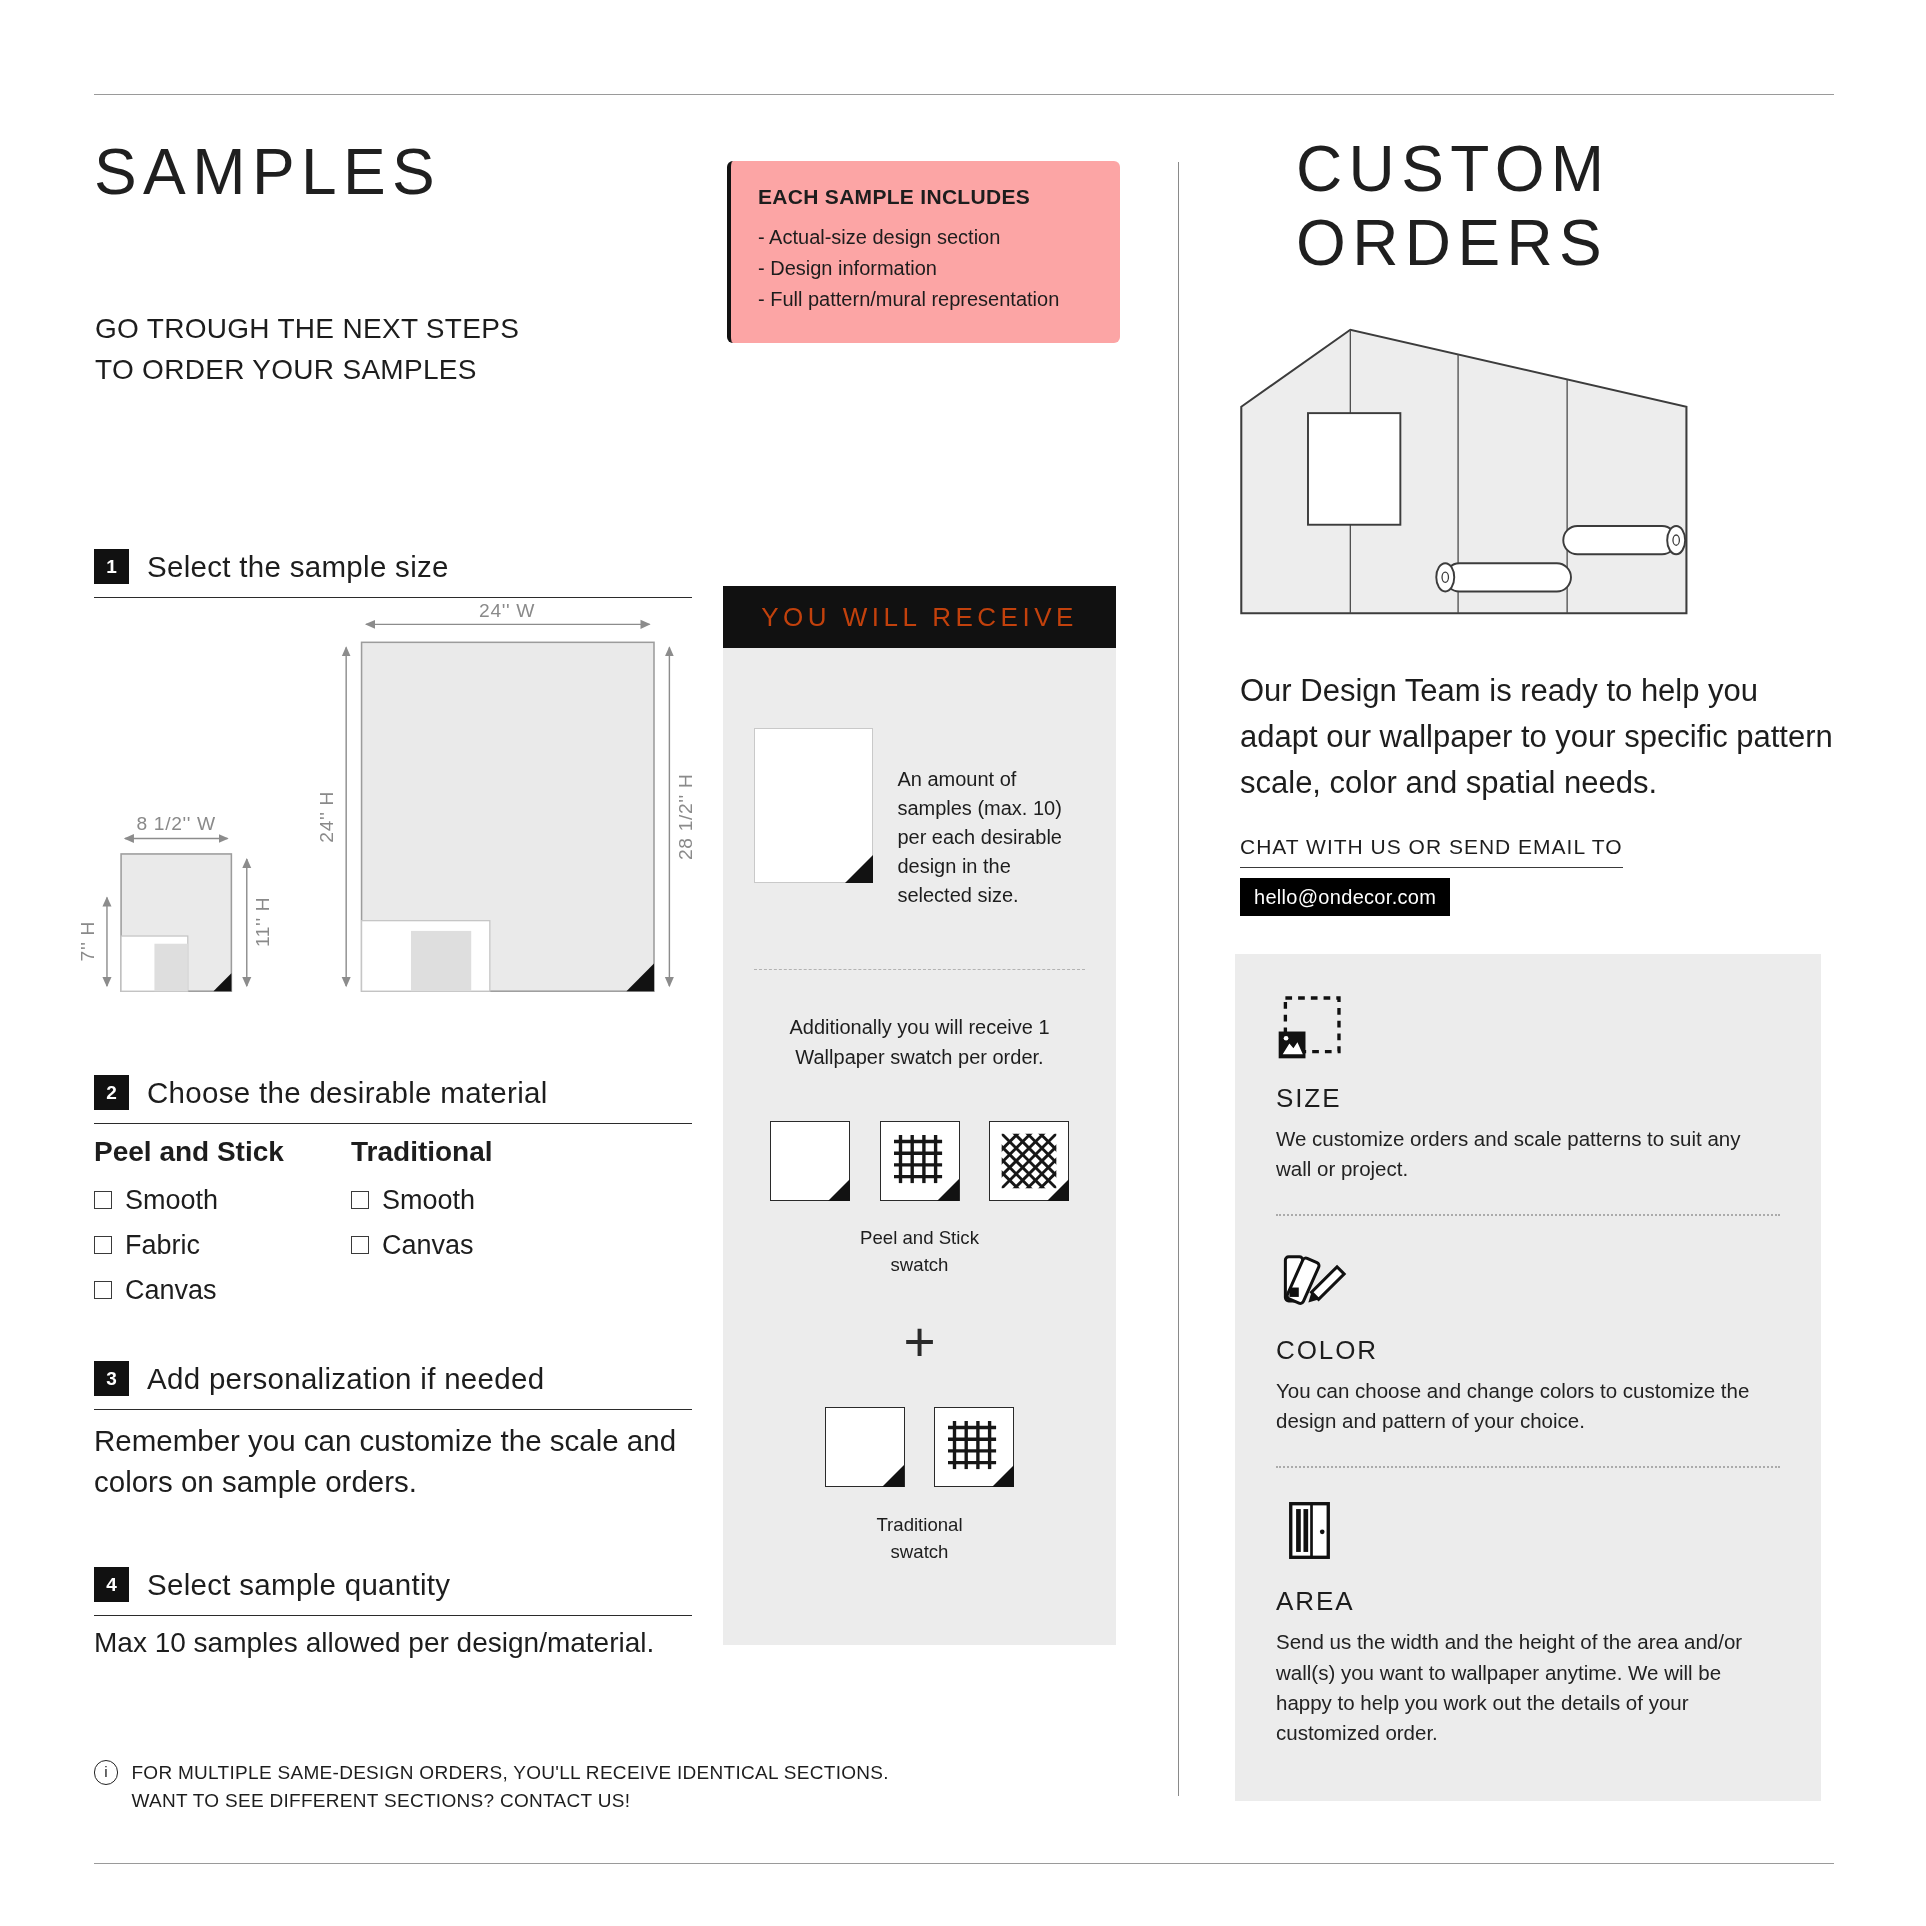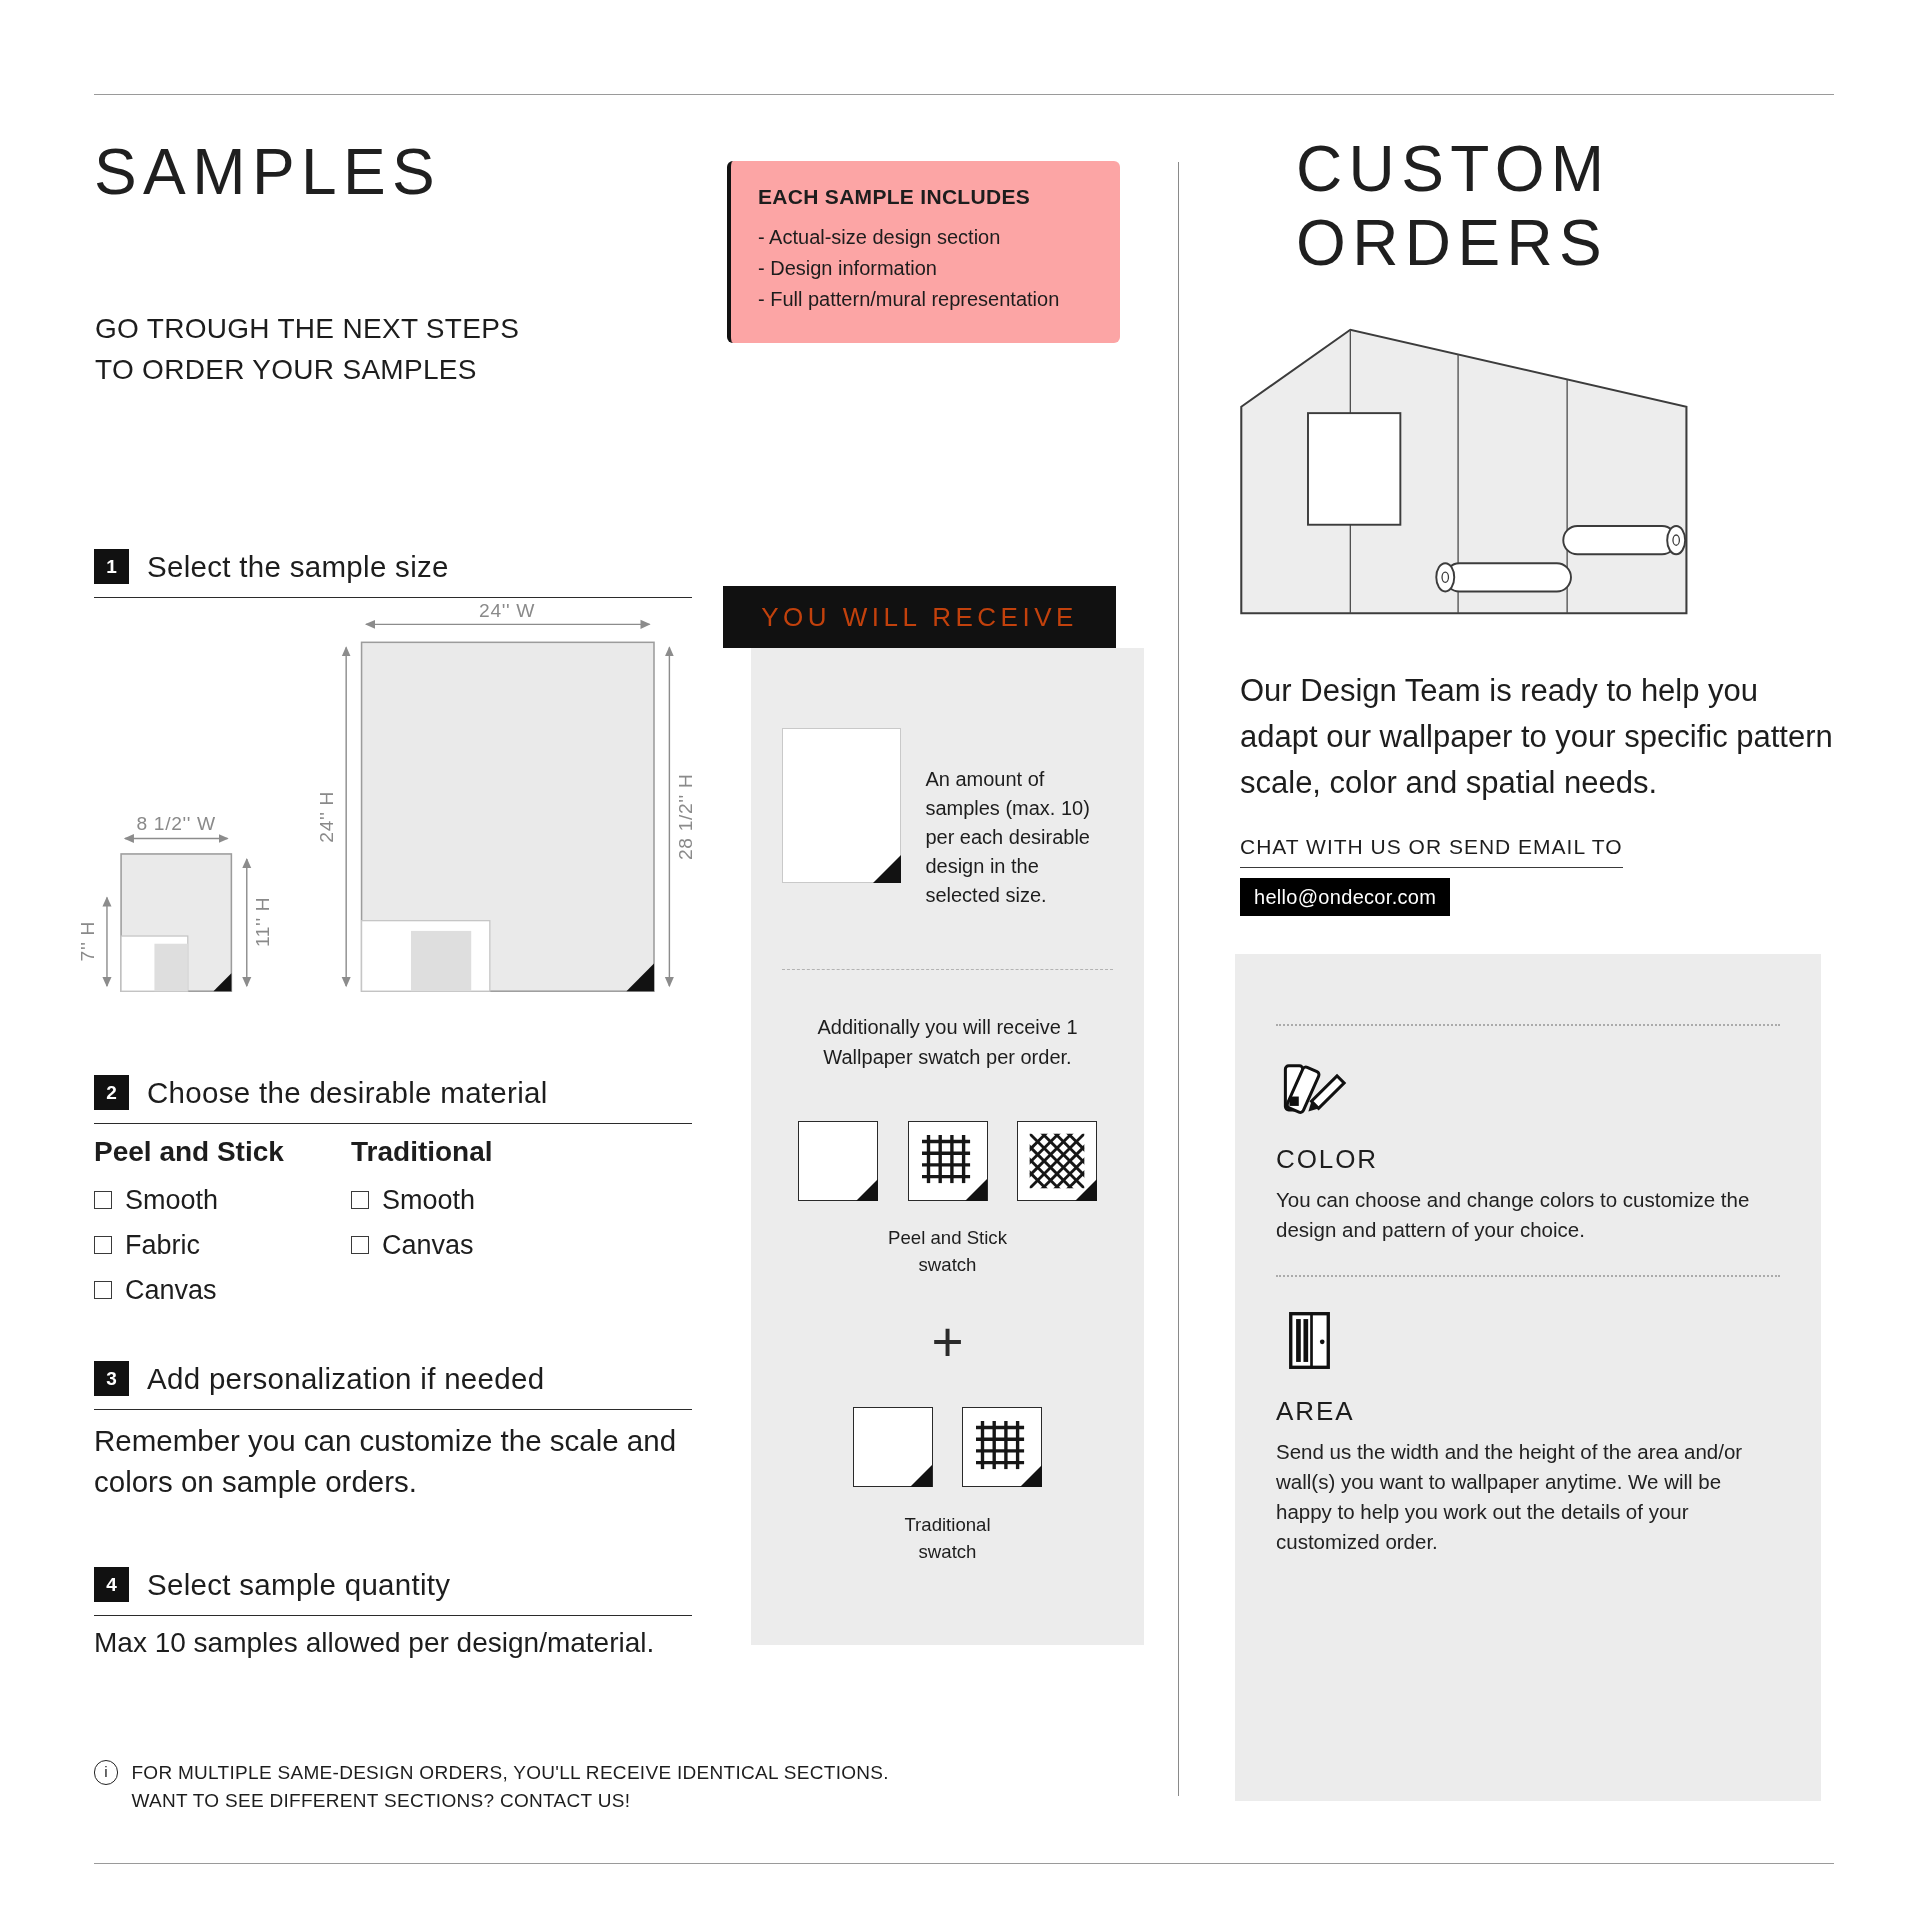--- a/index.html
+++ b/index.html
@@ -64,21 +64,21 @@
 
   
   .receive-bar {
     position: absolute; left: 723px; top: 586px; width: 393px; height: 62px;
     background: #111; color: #c2410c; display: flex; align-items: center; justify-content: center;
     font-size: 26px; letter-spacing: 4.5px;
   }
   .receive-panel {
     position: absolute; left: 723px; top: 648px; width: 393px; height: 997px;
     background: #ececec; padding: 80px 31px 32px 31px;
-    display: flex; flex-direction: column; margin-left: 28px;
+    display: flex; flex-direction: column;
   }
   .sheet-row { display: flex; gap: 24.4px; }
   .sheet { width: 119px; height: 155px; background: #fff; border: 0.6px solid #c9c9c9; position: relative; flex: 0 0 auto; }
   .fold { position: absolute; right: -0.6px; bottom: -0.6px; }
   .sheet-text { font-size: 20px; line-height: 1.45; padding-top: 37px; }
   .dashline { border-top: 1.3px dashed #b3b3b3; margin-top: 59px; }
   .addl { margin-top: 42px; text-align: center; font-size: 20px; line-height: 1.5; padding: 0 9px; }
   .swrow { margin-top: 49px; display: flex; justify-content: center; gap: 29.5px; }
   .sw { width: 80px; height: 80px; background: #fff; border: 1.3px solid #2a2a2a; position: relative; }
   .sw svg.pat { position: absolute; inset: 0; width: 100%; height: 100%; }
@@ -352,20 +352,30 @@
   </g>
 </svg>
 
 <p class="custom-intro">Our Design Team is ready to help you adapt our wallpaper to your specific pattern scale, color and spatial needs.</p>
 
 <div class="contact-label">CHAT WITH US OR SEND EMAIL TO</div>
 <div class="email-badge">hello@ondecor.com</div>
 
 <div class="custom-panel">
 
+  <div>
+    <svg class="card-icon" viewBox="0 0 100 100">
+      <rect x="14" y="6" width="80" height="80" fill="none" stroke="#111" stroke-width="5" stroke-dasharray="10 9"></rect>
+      <rect x="4" y="56" width="40" height="40" fill="#111"></rect>
+      <polygon points="10,90 20,74 26,81 32,72 40,90" fill="#fff"></polygon>
+      <circle cx="15" cy="66" r="3.5" fill="#fff"></circle>
+    </svg>
+    <div class="card-title">SIZE</div>
+    <div class="card-text">We customize orders and scale patterns to suit any wall or project.</div>
+  </div>
 
   <div class="dots"></div>
 
   <div>
     <svg class="card-icon" viewBox="0 0 100 100">
       <g fill="#fff" stroke="#111" stroke-width="4.5">
         <rect x="14" y="16" width="26" height="66" rx="5"></rect>
         <rect x="14" y="16" width="26" height="66" rx="5" transform="rotate(24 27 82)"></rect>
       </g>
       <rect x="20" y="62" width="14" height="14" fill="#111"></rect>

